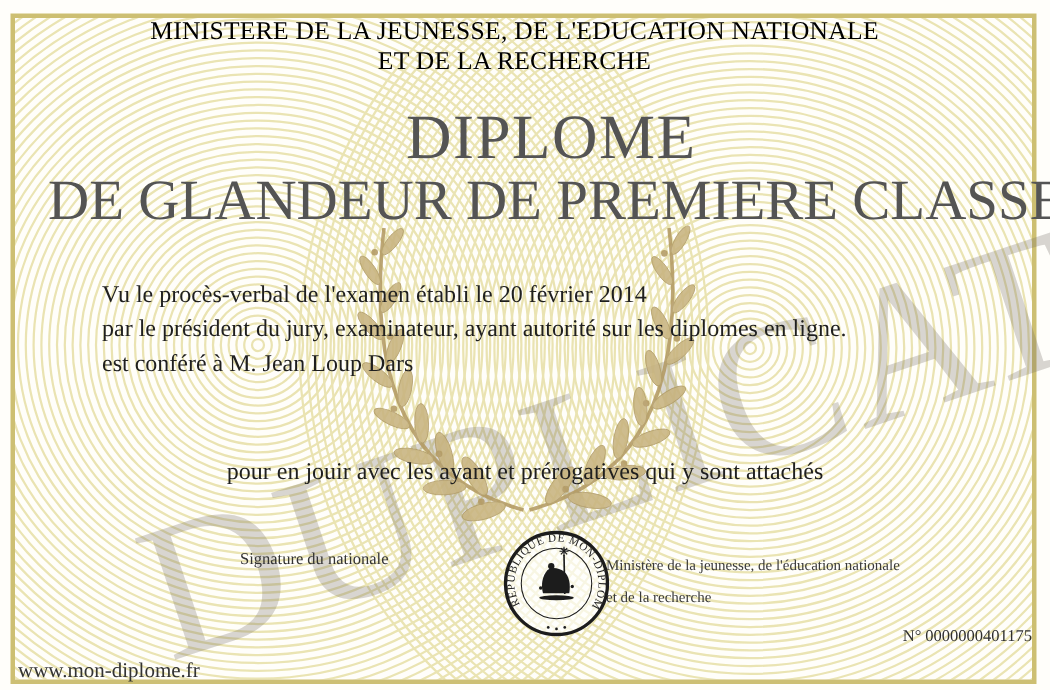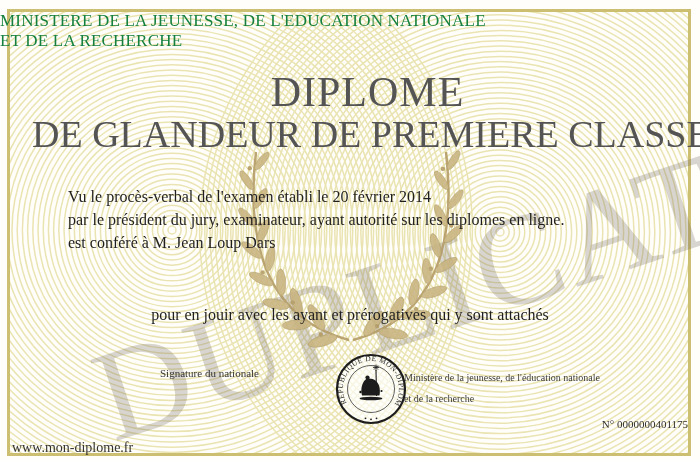--- a/index.html
+++ b/index.html
@@ -12,22 +12,22 @@
   svg.layer { position:absolute; left:0; top:0; }
 
   .duplicata {
     position:absolute; left:50px; top:208px; width:800px; height:150px;
     text-align:center; font-size:130px; line-height:150px; letter-spacing:3px;
     color:rgba(110,105,95,0.27); transform:rotate(-18.5deg); transform-origin:center;
     white-space:nowrap; pointer-events:none;
   }
 
   .header {
-    left:0; right:14px; top:11px; 
-    font-size:17px; line-height:20px; color:#15803d; letter-spacing:0.2px;
+    left:0; right:14px; top:11px; text-align:center;
+    font-size:17px; line-height:20px; color:#000000; letter-spacing:0.2px;
   }
   .title1 {
     left:0; right:0; top:71px; text-align:center;
     font-size:42px; line-height:1; color:#545454; letter-spacing:1px; white-space:nowrap;margin-left:35px;
   }
   .title2 {
     left:0; right:0; top:115px; text-align:center;
     font-size:38px; line-height:1; color:#545454; white-space:nowrap;margin-left:32px;
   }
   .bodytext {

